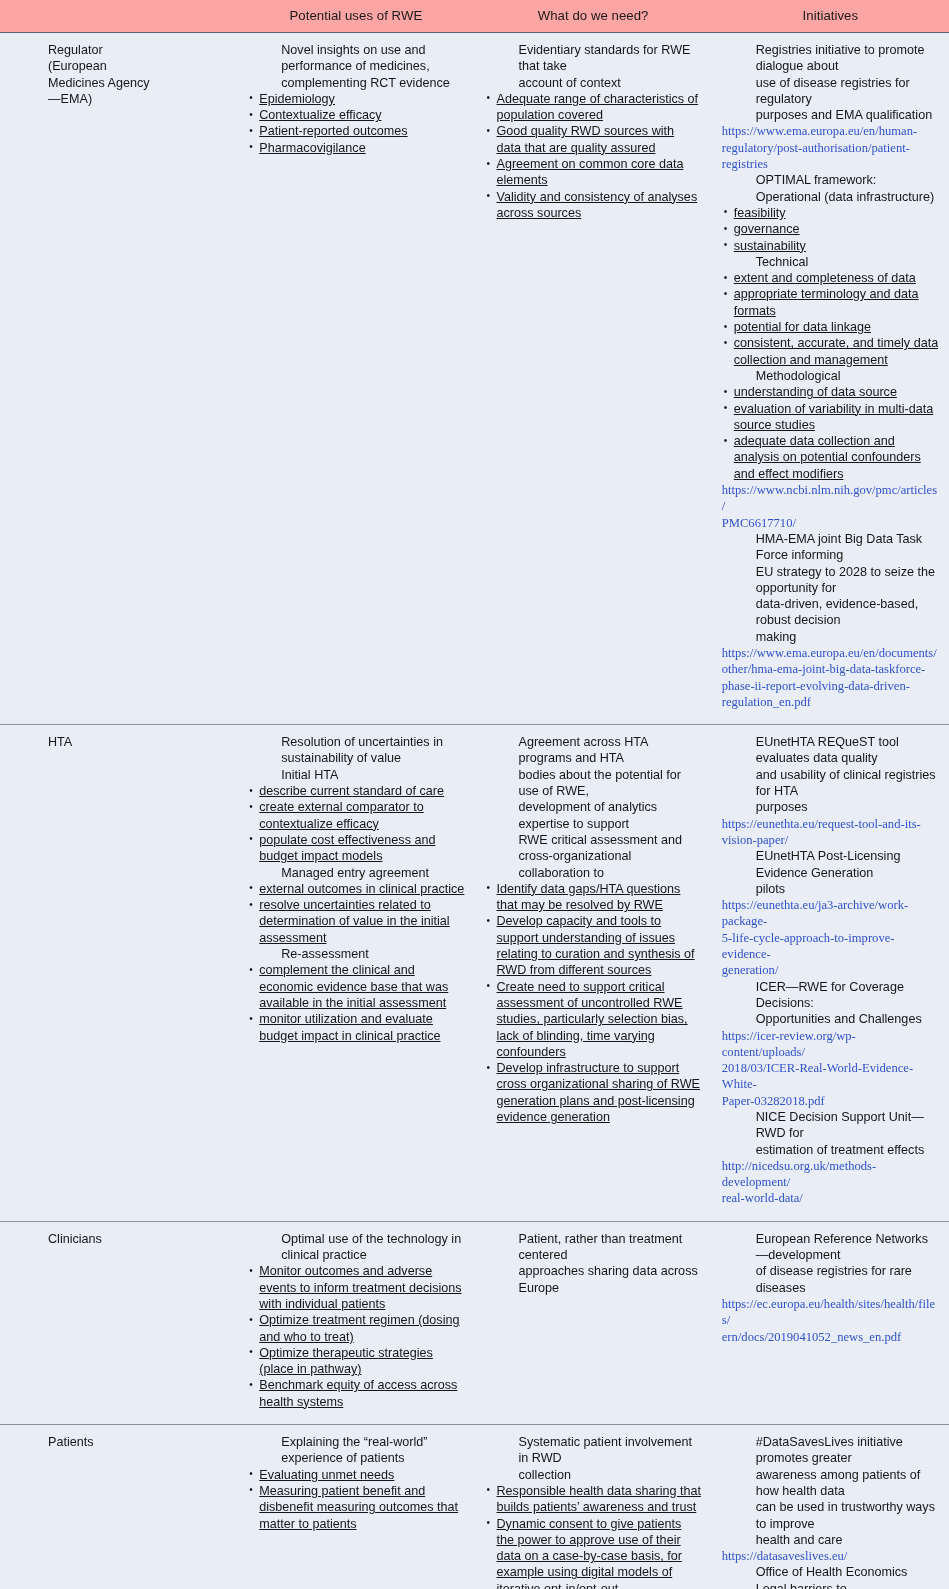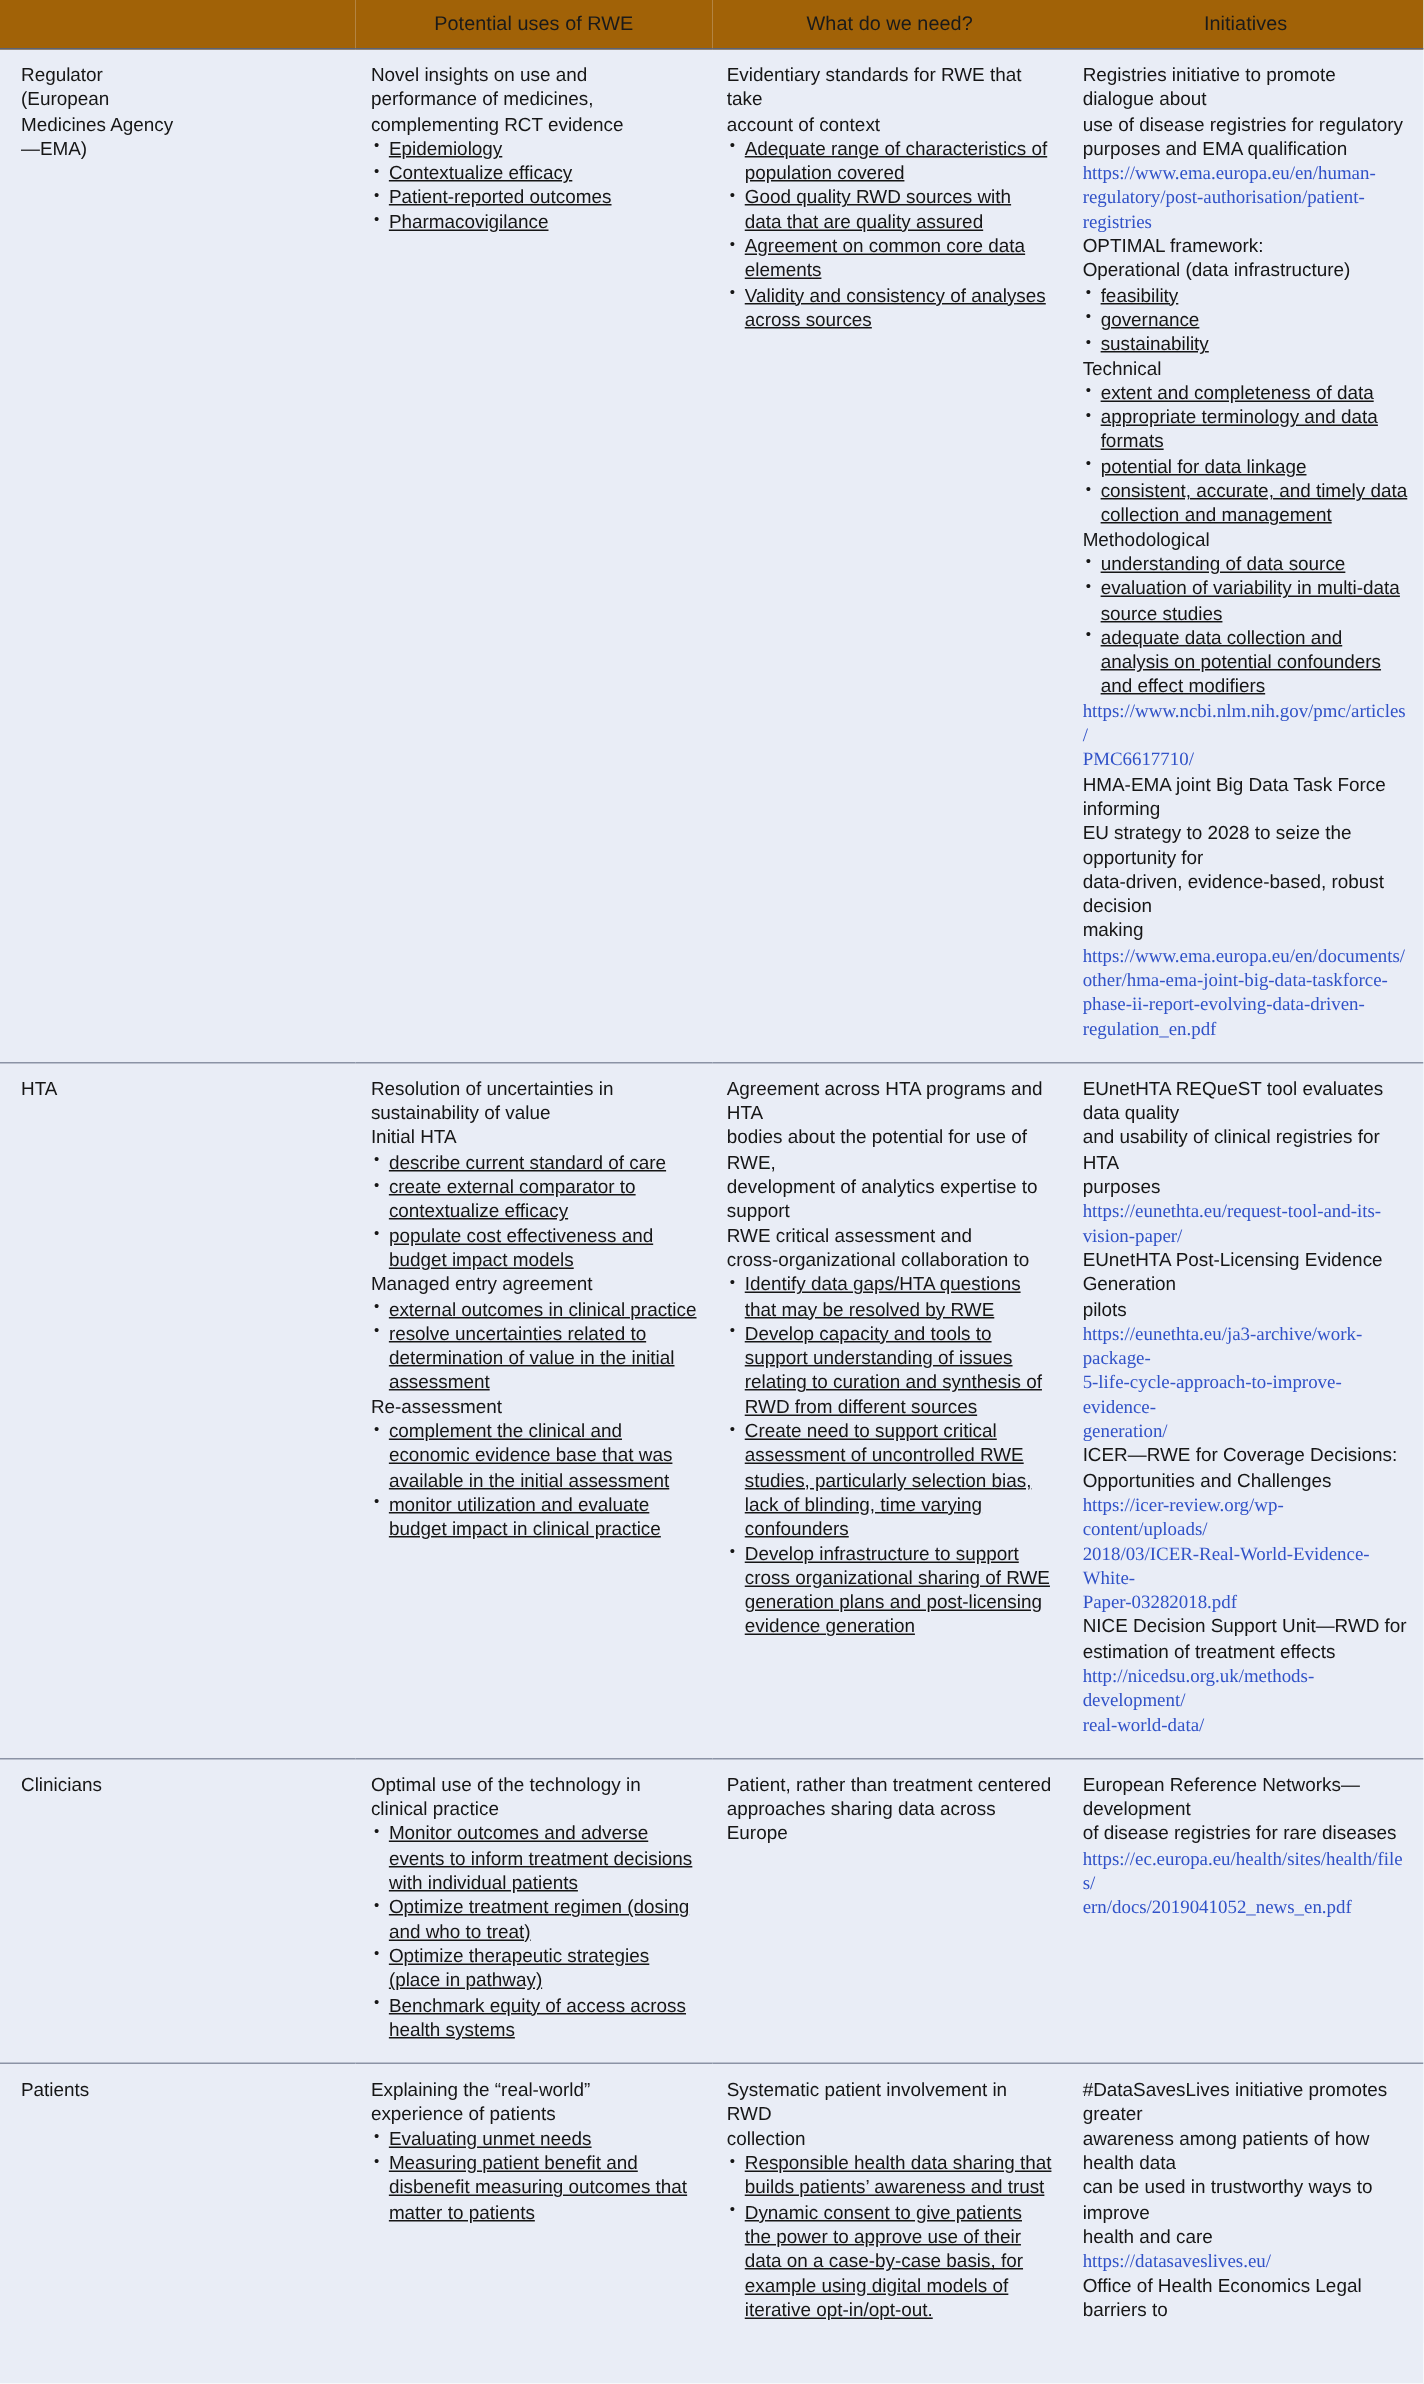--- a/index.html
+++ b/index.html
@@ -18,21 +18,21 @@
     position: relative;
     box-sizing: border-box;
   }
   table.rwe-table {
     width: 949px;
     border-collapse: collapse;
     table-layout: fixed;
     background: #e9edf6;
   }
   thead tr.header-row {
-    background: #a16207;
+    background: #fca5a5;
   }
   thead th {
     font-weight: normal;
     font-size: 13.2px;
     color: #1a1a1a;
     text-align: center;
     padding: 8px 6px 9px 6px;
     vertical-align: middle;
     border: none;
     letter-spacing: 0.05px;
@@ -65,20 +65,21 @@
   td.col-need {
     width: 292px;
   }
   td.col-init {
     width: 303px;
   }
   .block { margin: 0; padding: 0; }
   .line {
     display: block;
     white-space: pre-wrap;
+    margin-left: 34px;
   }
   ul.bullets {
     list-style: none;
     margin: 0;
     padding: 0;
     text-decoration: underline;
   }
   ul.bullets > li {
     position: relative;
     padding-left: 12px;

